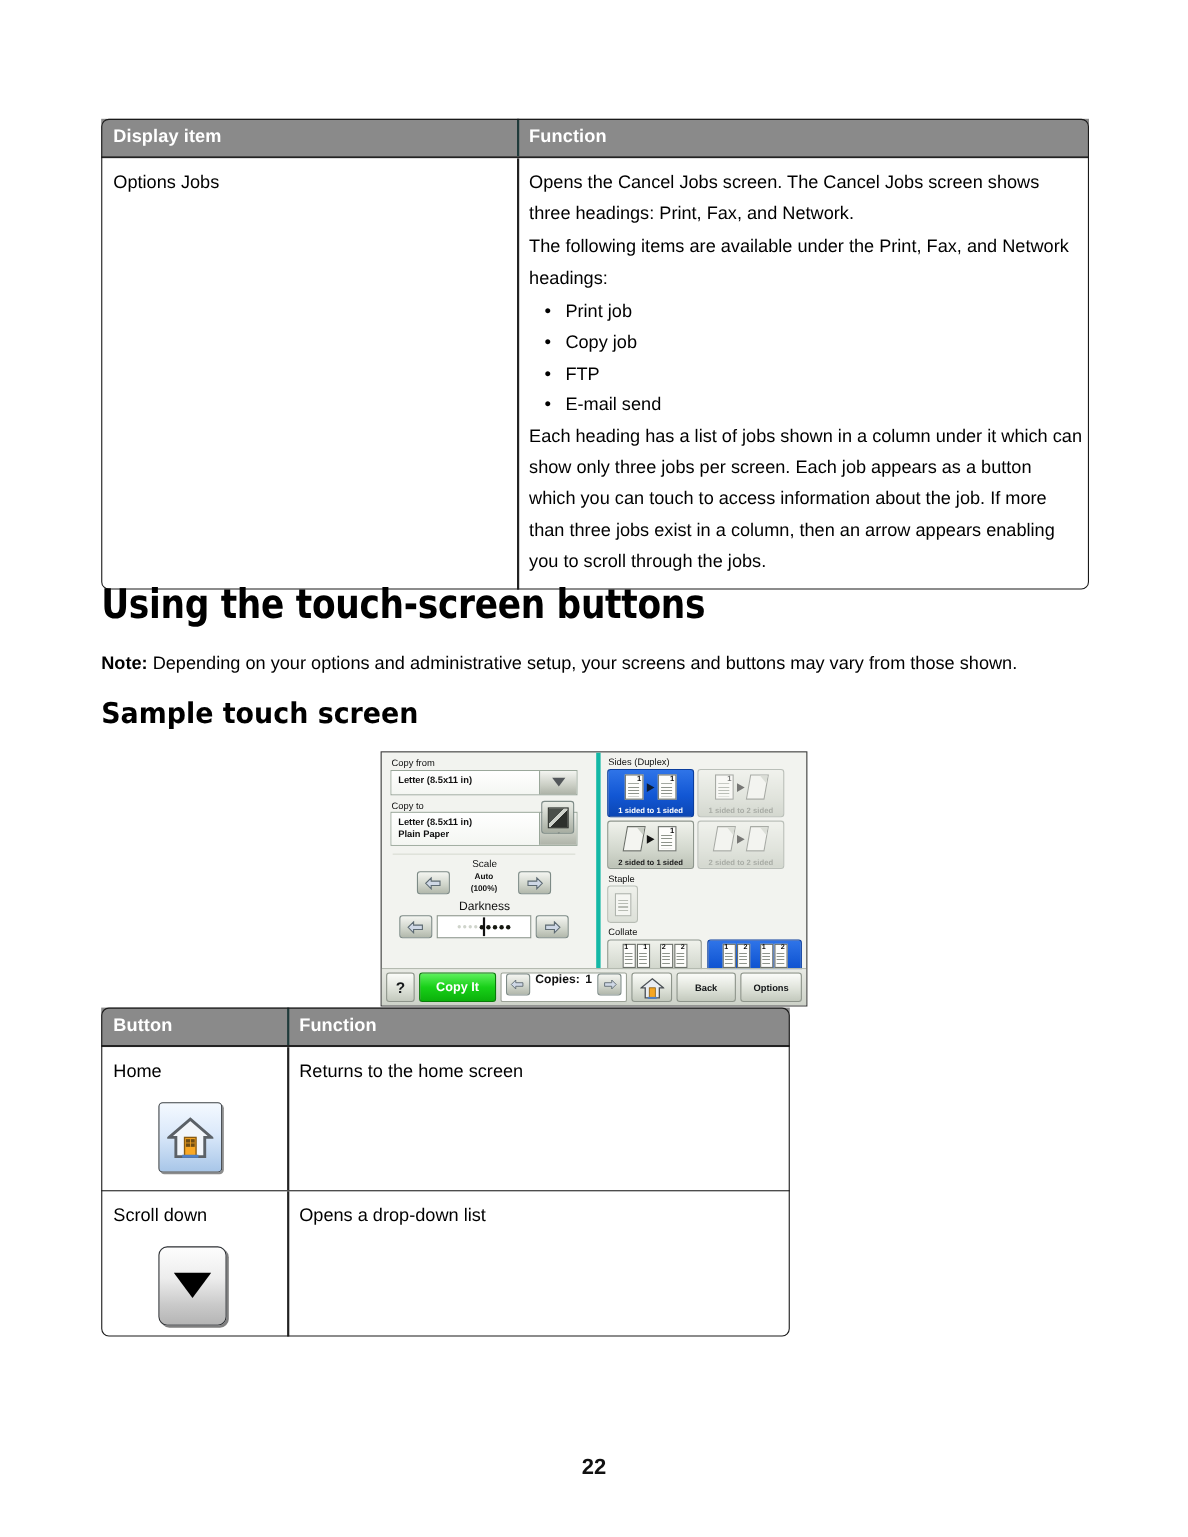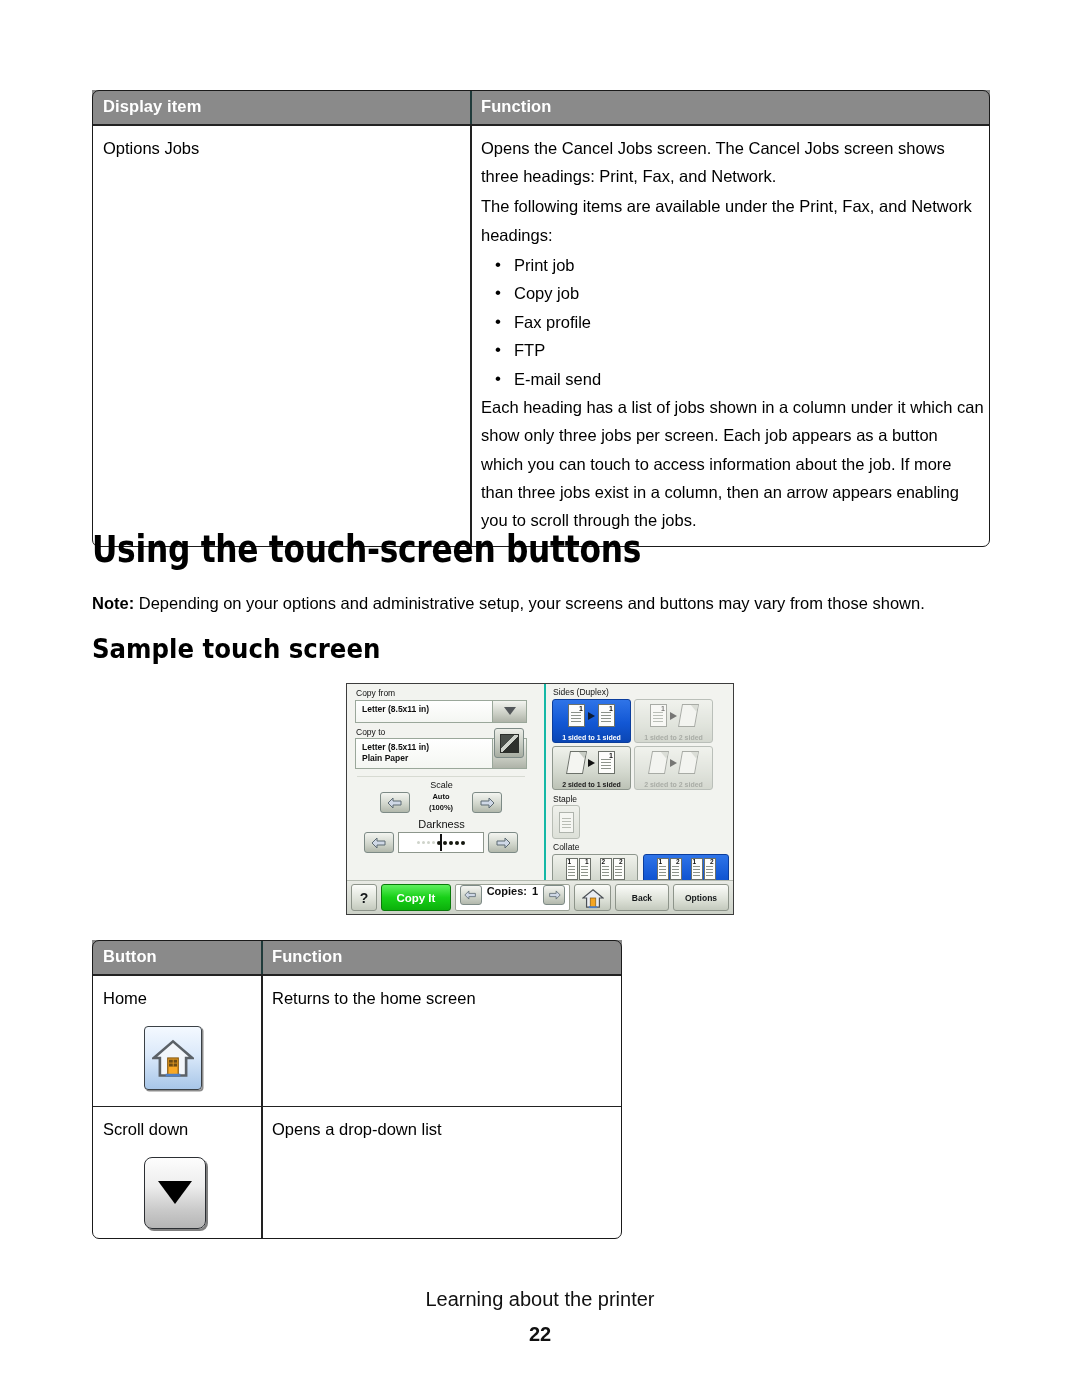--- a/index.html
+++ b/index.html
@@ -51,21 +51,21 @@
   }
   .tbody-cell + .tbody-cell::before {
     content: ""; position: absolute; left: 0; top: 0; bottom: 0;
     width: 1.5px; background: #222;
   }
   .hdr-underline {
     height: 1.5px; background: #222; width: 100%;
   }
 
   
-  #table-cancel-jobs { left: 92px; top: 90px; width: 898px; }
+  #table-cancel-jobs { left: 92px; top: 108px; width: 898px; }
   #table-cancel-jobs .c1 { width: 378px; flex: 0 0 378px; }
   #table-cancel-jobs .c2 { width: 520px; flex: 0 0 520px; }
   #table-cancel-jobs .tbody-cell.c2 { padding-right: 6px; }
   #table-cancel-jobs .tbody-row { min-height: 356px; }
 
   .para { margin: 0 0 2px 0; }
   ul.bullets { list-style: none; margin: 0; padding: 0 0 0 12px; }
   ul.bullets li {
     position: relative;
     padding-left: 21px;
@@ -117,21 +117,21 @@
     width: 388px; height: 232px;
     background: #f2f3ef;
     border: 1px solid #3d3d3d;
     font-size: 8px;
     color: #101010;
     overflow: hidden;
   }
   .ts-main { display: flex; height: 198px; }
   .ts-left { width: 216px; position: relative; padding: 5px 6px 0 8px; }
   .ts-right { flex: 1; position: relative; padding: 4px 4px 0 6px;
-              border-left: 2px solid #14b8a6; margin-left: 11px; }
+              border-left: 4px solid #14b8a6; margin-left: 11px; }
   .ts-label { font-size: 8.5px; margin: 0 0 2px 1px; line-height: 1; }
 
   .ts-select {
     display: flex; height: 23px; margin-bottom: 5px;
     border: 1px solid #9aa79a;
     background: #ffffff;
   }
   .ts-select.tall { height: 31px; }
   .ts-select .val {
     flex: 1; padding: 3px 4px 0 6px;
@@ -334,21 +334,21 @@
     border: 1px solid #7d8a86; border-radius: 3px;
     display: flex; align-items: center; justify-content: center;
     flex: 0 0 22px;
   }
   .home-btn { width: 38px; }
   .back-btn { width: 56px; }
   .options-btn { width: 58px; }
   .home-glyph { width: 22px; height: 22px; display:block; }
 
   
-  #table-buttons { left: 92px; top: 940px; width: 530px; border-radius: 11px; }
+  #table-buttons { left: 92px; top: 916px; width: 626px; border-radius: 11px; }
   #table-buttons .c1 { width: 169px; flex: 0 0 169px; }
   #table-buttons .c2 { width: 361px; flex: 0 0 361px; }
   #table-buttons .r-home { min-height: 130px; }
   #table-buttons .r-scroll { min-height: 130px; }
   .icon-cell-img { margin: 14px 0 0 41px; }
 
   .home-icon-big {
     width: 58px; height: 64px;
     border: 1.5px solid #3b4146;
     border-radius: 4px;
@@ -393,21 +393,20 @@
     </div>
     <div class="hdr-underline"></div>
     <div class="tbody-row">
       <div class="tbody-cell c1">Options Jobs</div>
       <div class="tbody-cell c2">
         <p class="para">Opens the Cancel Jobs screen. The Cancel Jobs screen shows three headings: Print, Fax, and Network.</p>
         <p class="para">The following items are available under the Print, Fax, and Network headings:</p>
         <ul class="bullets">
           <li>Print job</li>
           <li>Copy job</li>
-          <li>Fax profile</li>
           <li>FTP</li>
           <li>E-mail send</li>
         </ul>
         <p class="para">Each heading has a list of jobs shown in a column under it which can show only three jobs per screen. Each job appears as a button which you can touch to access information about the job. If more than three jobs exist in a column, then an arrow appears enabling you to scroll through the jobs.</p>
       </div>
     </div>
     <div class="tbl-outline"></div>
   </div>
 
   <h1 class="doc-h1">Using the touch-screen buttons</h1>
@@ -669,16 +668,15 @@
             <span class="big-tri"></span>
           </div>
         </div>
       </div>
       <div class="tbody-cell c2">Opens a drop-down list</div>
     </div>
 
     <div class="tbl-outline"></div>
   </div>
 
-  <div class="footer-title">Learning about the printer</div>
   <div class="footer-page">22</div>
 
 </div>
 
 </body></html>

